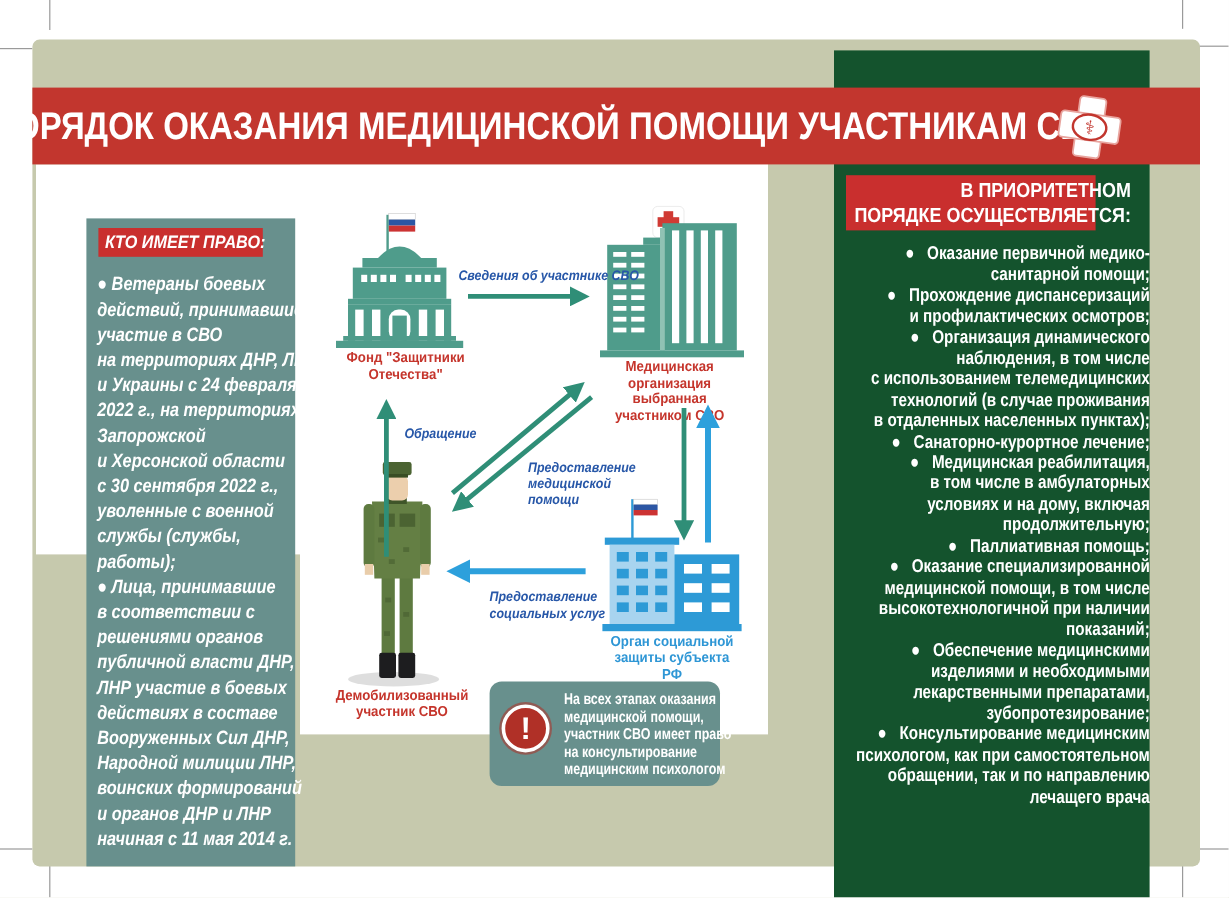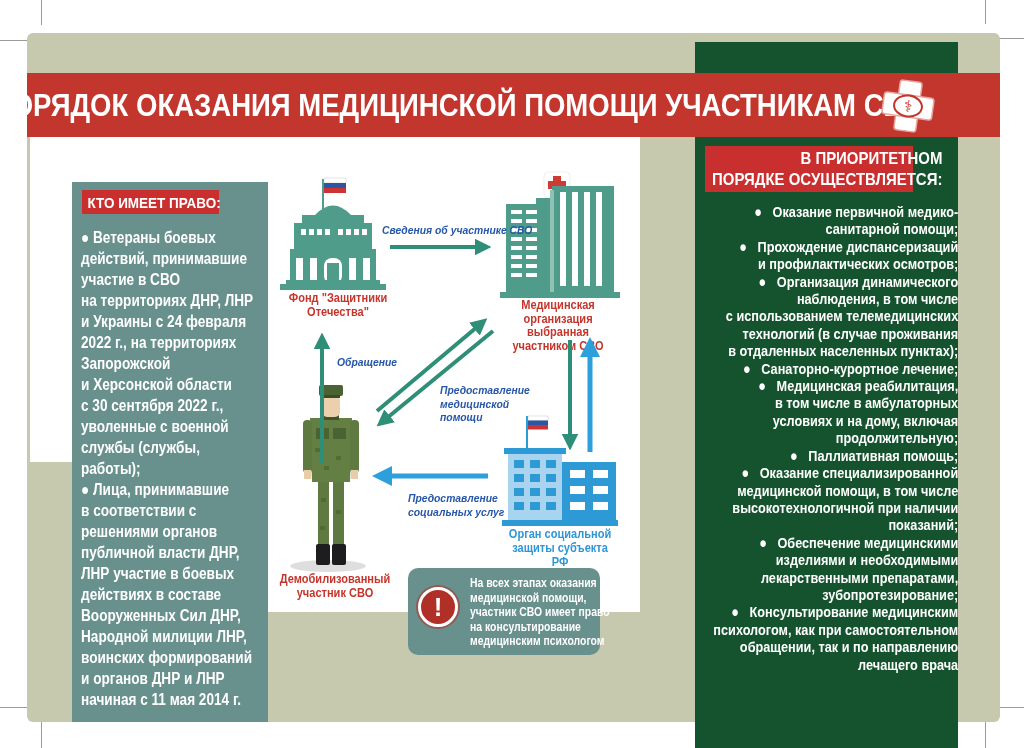--- a/index.html
+++ b/index.html
@@ -8,21 +8,21 @@
   .crop{position:absolute;background:#9a9a9a;}
   .olive{position:absolute;left:27px;top:33px;width:973px;height:689px;background:#c6c9ad;border-radius:6px;z-index:1;}
   .white-a{position:absolute;left:30px;top:137px;width:610px;height:325px;background:#ffffff;z-index:2;}
   .white-b{position:absolute;left:250px;top:137px;width:390px;height:475px;background:#ffffff;z-index:2;}
   .panel-right{position:absolute;left:695px;top:42px;width:263px;height:718px;background:#14532d;z-index:3;text-align:right;}
   .titlebar{position:absolute;left:27px;top:73px;width:973px;height:64px;background:#c2362e;z-index:4;
             display:flex;align-items:center;justify-content:center;}
   .title{color:#fff;font-weight:bold;font-size:32px;letter-spacing:0px;white-space:nowrap;
          transform:scaleX(.86);transform-origin:50% 50%;margin-right:110px;}
   .logo{position:absolute;left:873px;top:77px;z-index:5;}
-  .panel-left{position:absolute;left:72px;top:182px;width:196px;height:540px;background:#68908d;z-index:4;}
+  .panel-left{position:absolute;left:72px;top:182px;width:174px;height:540px;background:#68908d;z-index:4;font-style:italic;}
   .hdr-l{position:absolute;left:10px;top:8px;width:137px;height:24px;background:#c92f2e;display:flex;align-items:center;}
   .hdr-l span{color:#fff;font-weight:bold;font-size:15px;white-space:nowrap;transform:scaleX(.9);transform-origin:0 50%;padding-left:6px;}
   .list-l{position:absolute;left:9px;top:45px;width:210px;color:#fff;font-weight:bold;
           font-size:16px;line-height:21px;white-space:pre;transform:scaleX(.85);transform-origin:0 0;}
   .lb::before{content:"● ";}
   .hdr-r{position:absolute;left:10px;top:104px;width:208px;height:46px;background:#c92f2e;display:flex;align-items:center;}
   .hdr-r span{color:#fff;font-weight:bold;font-size:17px;line-height:21px;white-space:pre;
               transform:scaleX(.88);transform-origin:0 50%;padding-left:8px;}
   .list-r{position:absolute;left:9px;top:161px;width:310px;color:#fff;font-weight:bold;
           font-size:15.5px;line-height:17.4px;white-space:pre;transform:scaleX(.82);transform-origin:0 0;}

